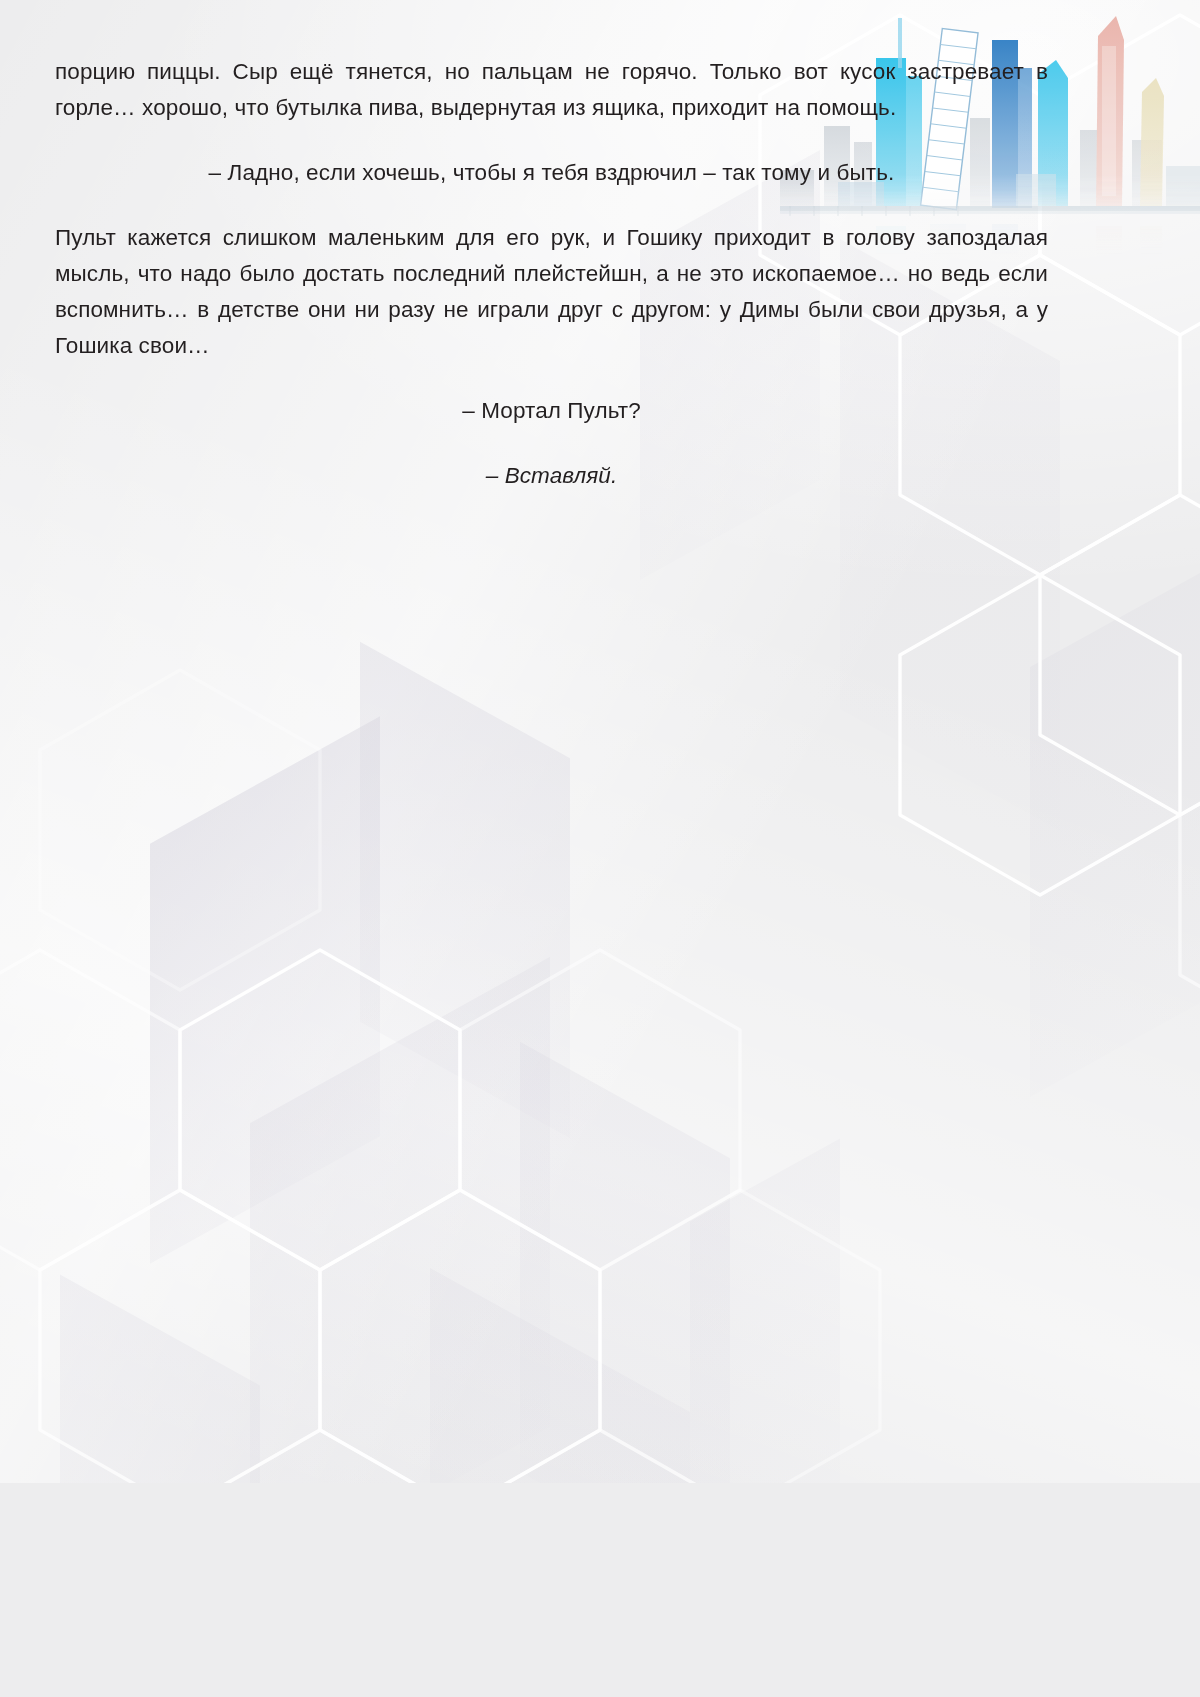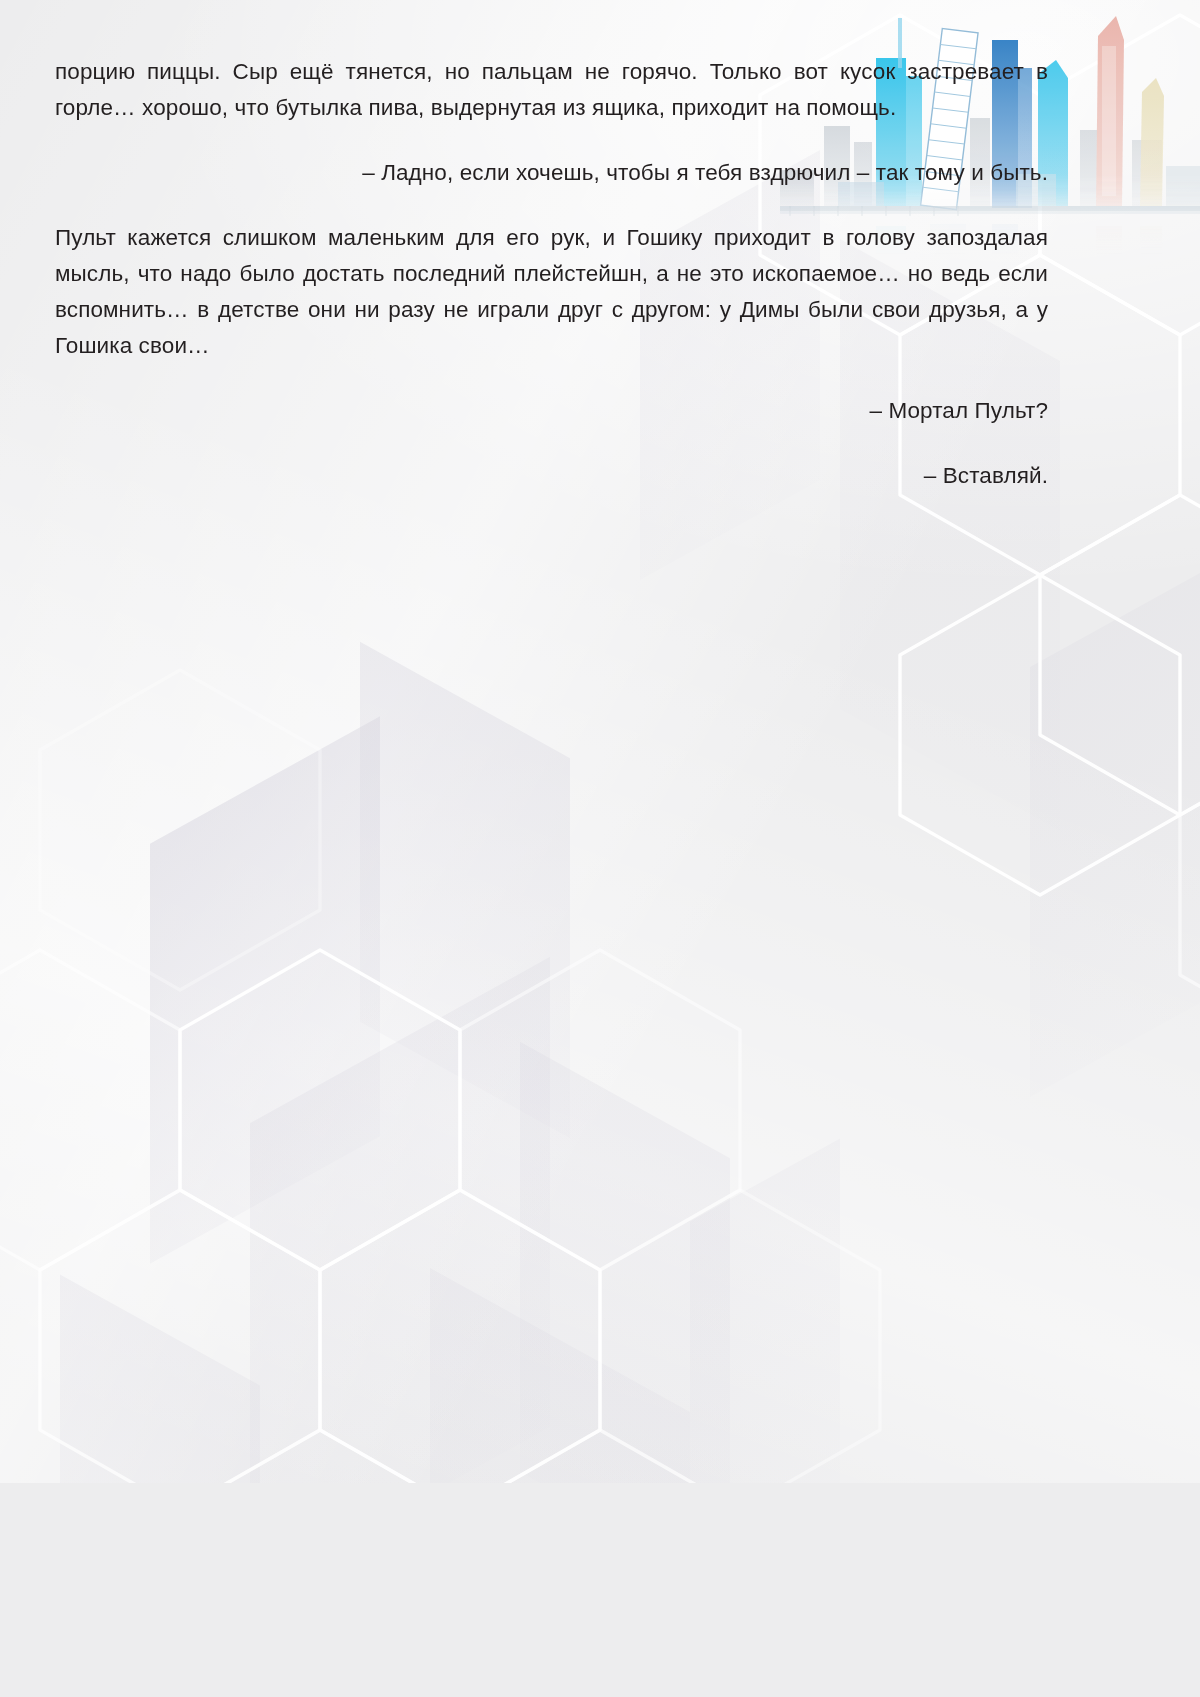--- a/index.html
+++ b/index.html
@@ -95,22 +95,22 @@
   }
   .para {
     margin: 0 0 29px 0;
     font-size: 22.5px;
     line-height: 36px;
     color: #231f20;
     text-align: justify;
     letter-spacing: 0.1px;
     font-family: "Liberation Sans", "DejaVu Sans", sans-serif;
   }
-  .para.dialog { text-align: right; }
-  .para:last-child { margin-bottom: 6px; }
+  .para.dialog { text-align: center; }
+  .para:last-child { margin-bottom: 6px; font-style: italic; }
 </style>
 </head>
 <body>
 
 <div class="page">
 
   <div class="bg-layer">
     <div class="bg-wash"></div>
 
     <div class="iso b1"></div>

